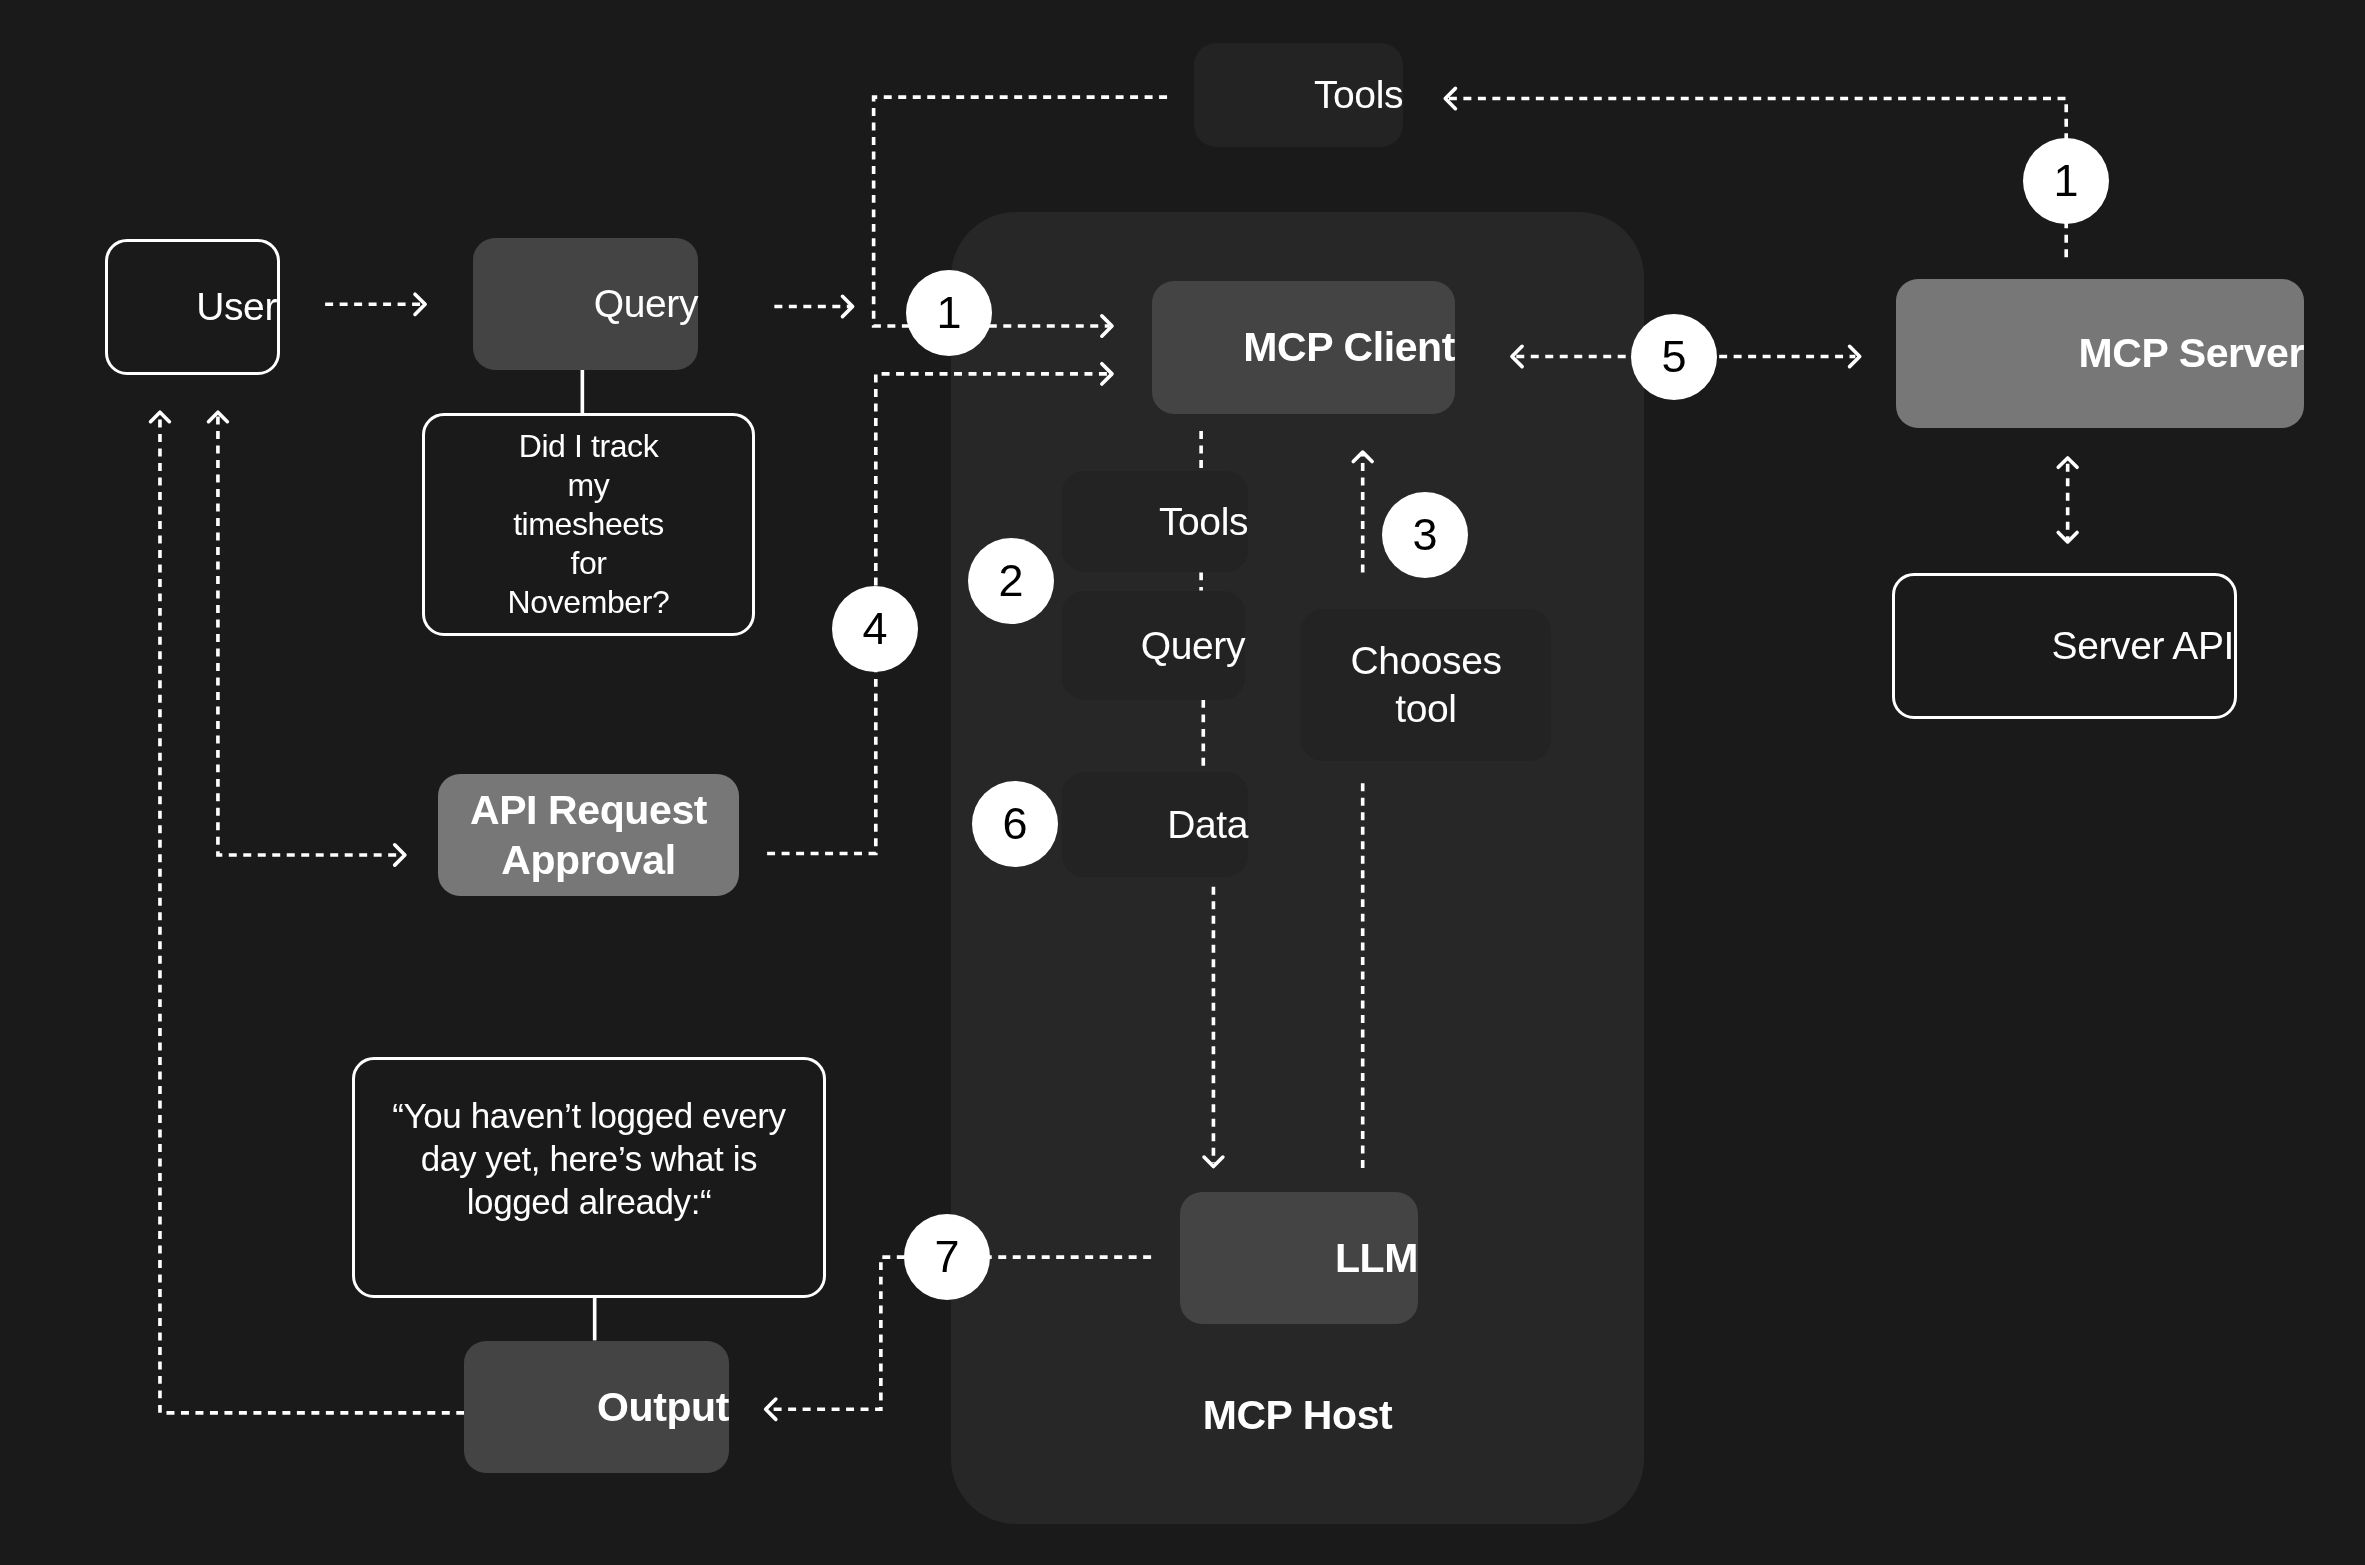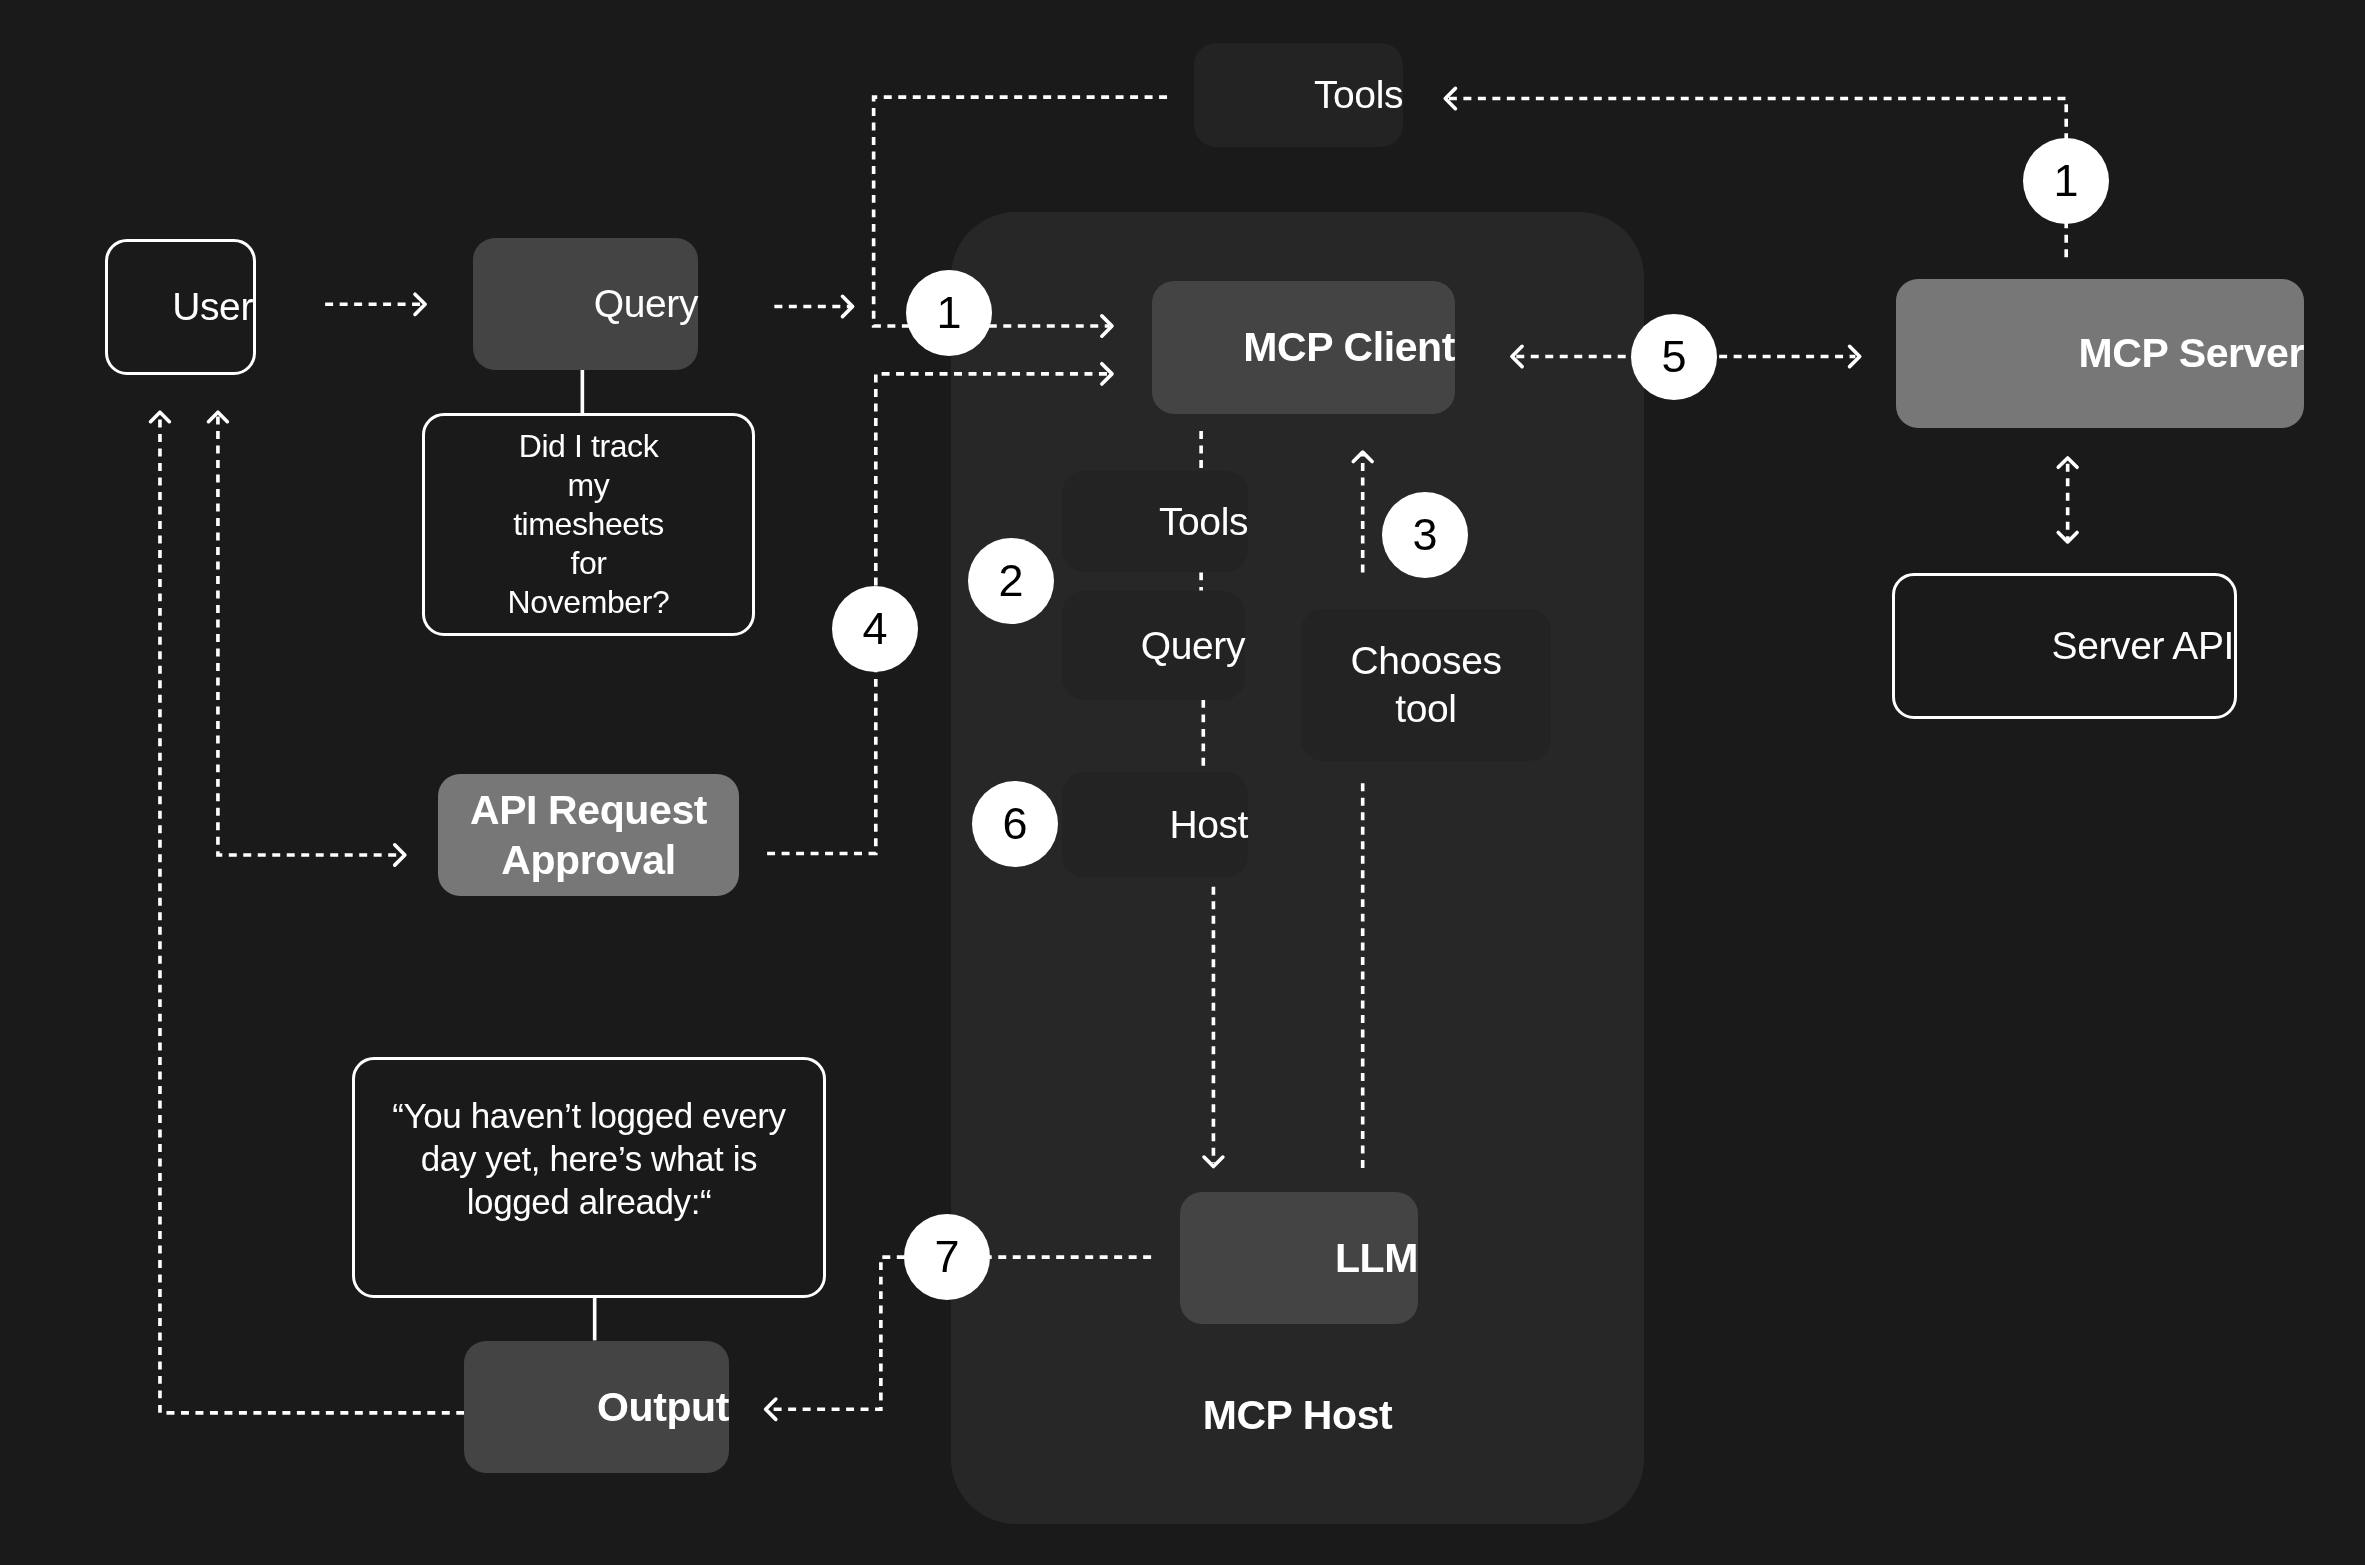--- a/index.html
+++ b/index.html
@@ -91,21 +91,21 @@
   <path class="solid" d="M820 1790 V1850"></path>
 
   <path class="dash" d="M640 1950 H220 V575"></path>
   <path class="head" d="M207 582 L220 569 L233 582"></path>
 
   <path class="dash" d="M300 575 V1180 H555"></path>
   <path class="head" d="M287 582 L300 569 L313 582"></path>
   <path class="head" d="M544 1166 L558 1180 L544 1194"></path>
 </svg>
 
-<div class="node outline reg" style="left:105px;top:239px;width:151px;height:136px;">
+<div class="node outline reg" style="left:105px;top:239px;width:175px;height:136px;">
   <span>User</span>
 </div>
 
 <div class="node dark reg" style="left:473px;top:238px;width:225px;height:132px;">
   <span>Query</span>
 </div>
 
 <div class="node outline reg" style="left:422px;top:413px;width:333px;height:223px;font-size:32px;padding:0 81px;">
   <span>Did I track my timesheets for November?</span>
 </div>
@@ -136,21 +136,21 @@
 
 <div class="node subtle reg" style="left:1062px;top:591px;width:183px;height:109px;">
   <span>Query</span>
 </div>
 
 <div class="node subtle reg" style="left:1301px;top:609px;width:250px;height:152px;padding:0 29px;">
   <span>Chooses tool</span>
 </div>
 
 <div class="node subtle reg" style="left:1062px;top:772px;width:186px;height:105px;">
-  <span>Host</span>
+  <span>Data</span>
 </div>
 
 <div class="node dark bold" style="left:1180px;top:1192px;width:238px;height:132px;padding-left:25px;">
   <span>LLM</span>
 </div>
 
 <div class="host-label">MCP Host</div>
 
 <div class="node mid bold" style="left:1896px;top:279px;width:408px;height:149px;">
   <span>MCP Server</span>

